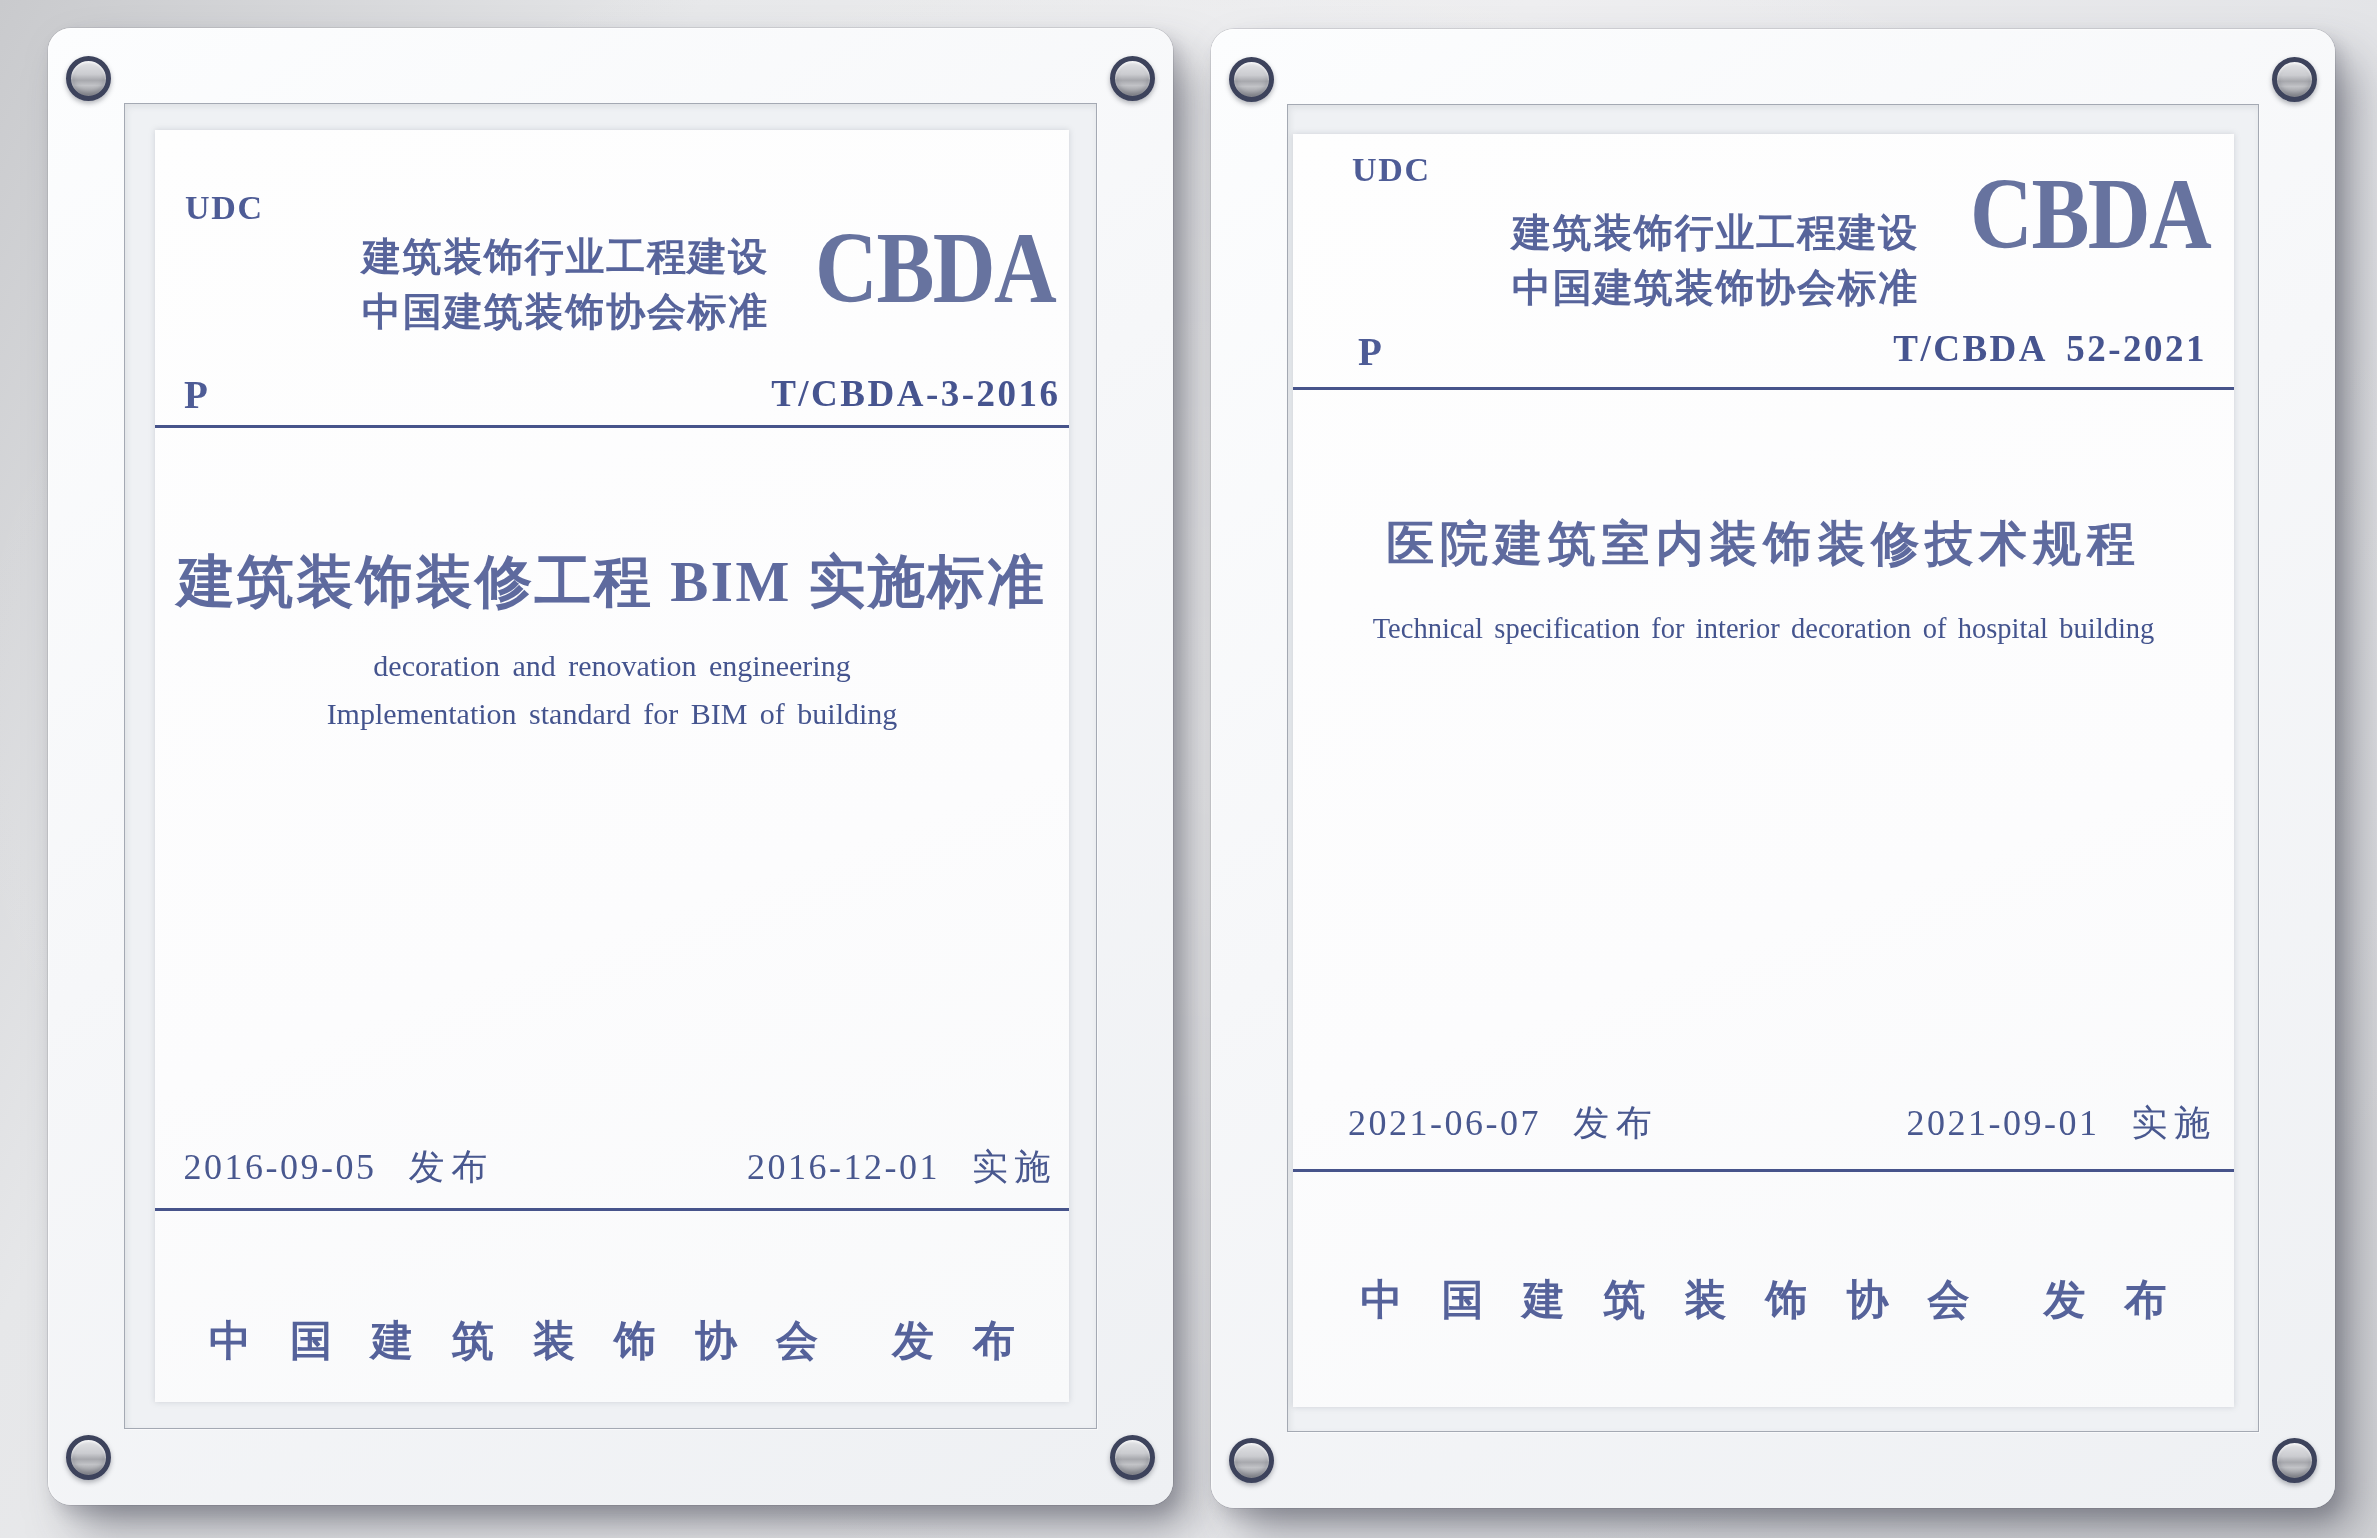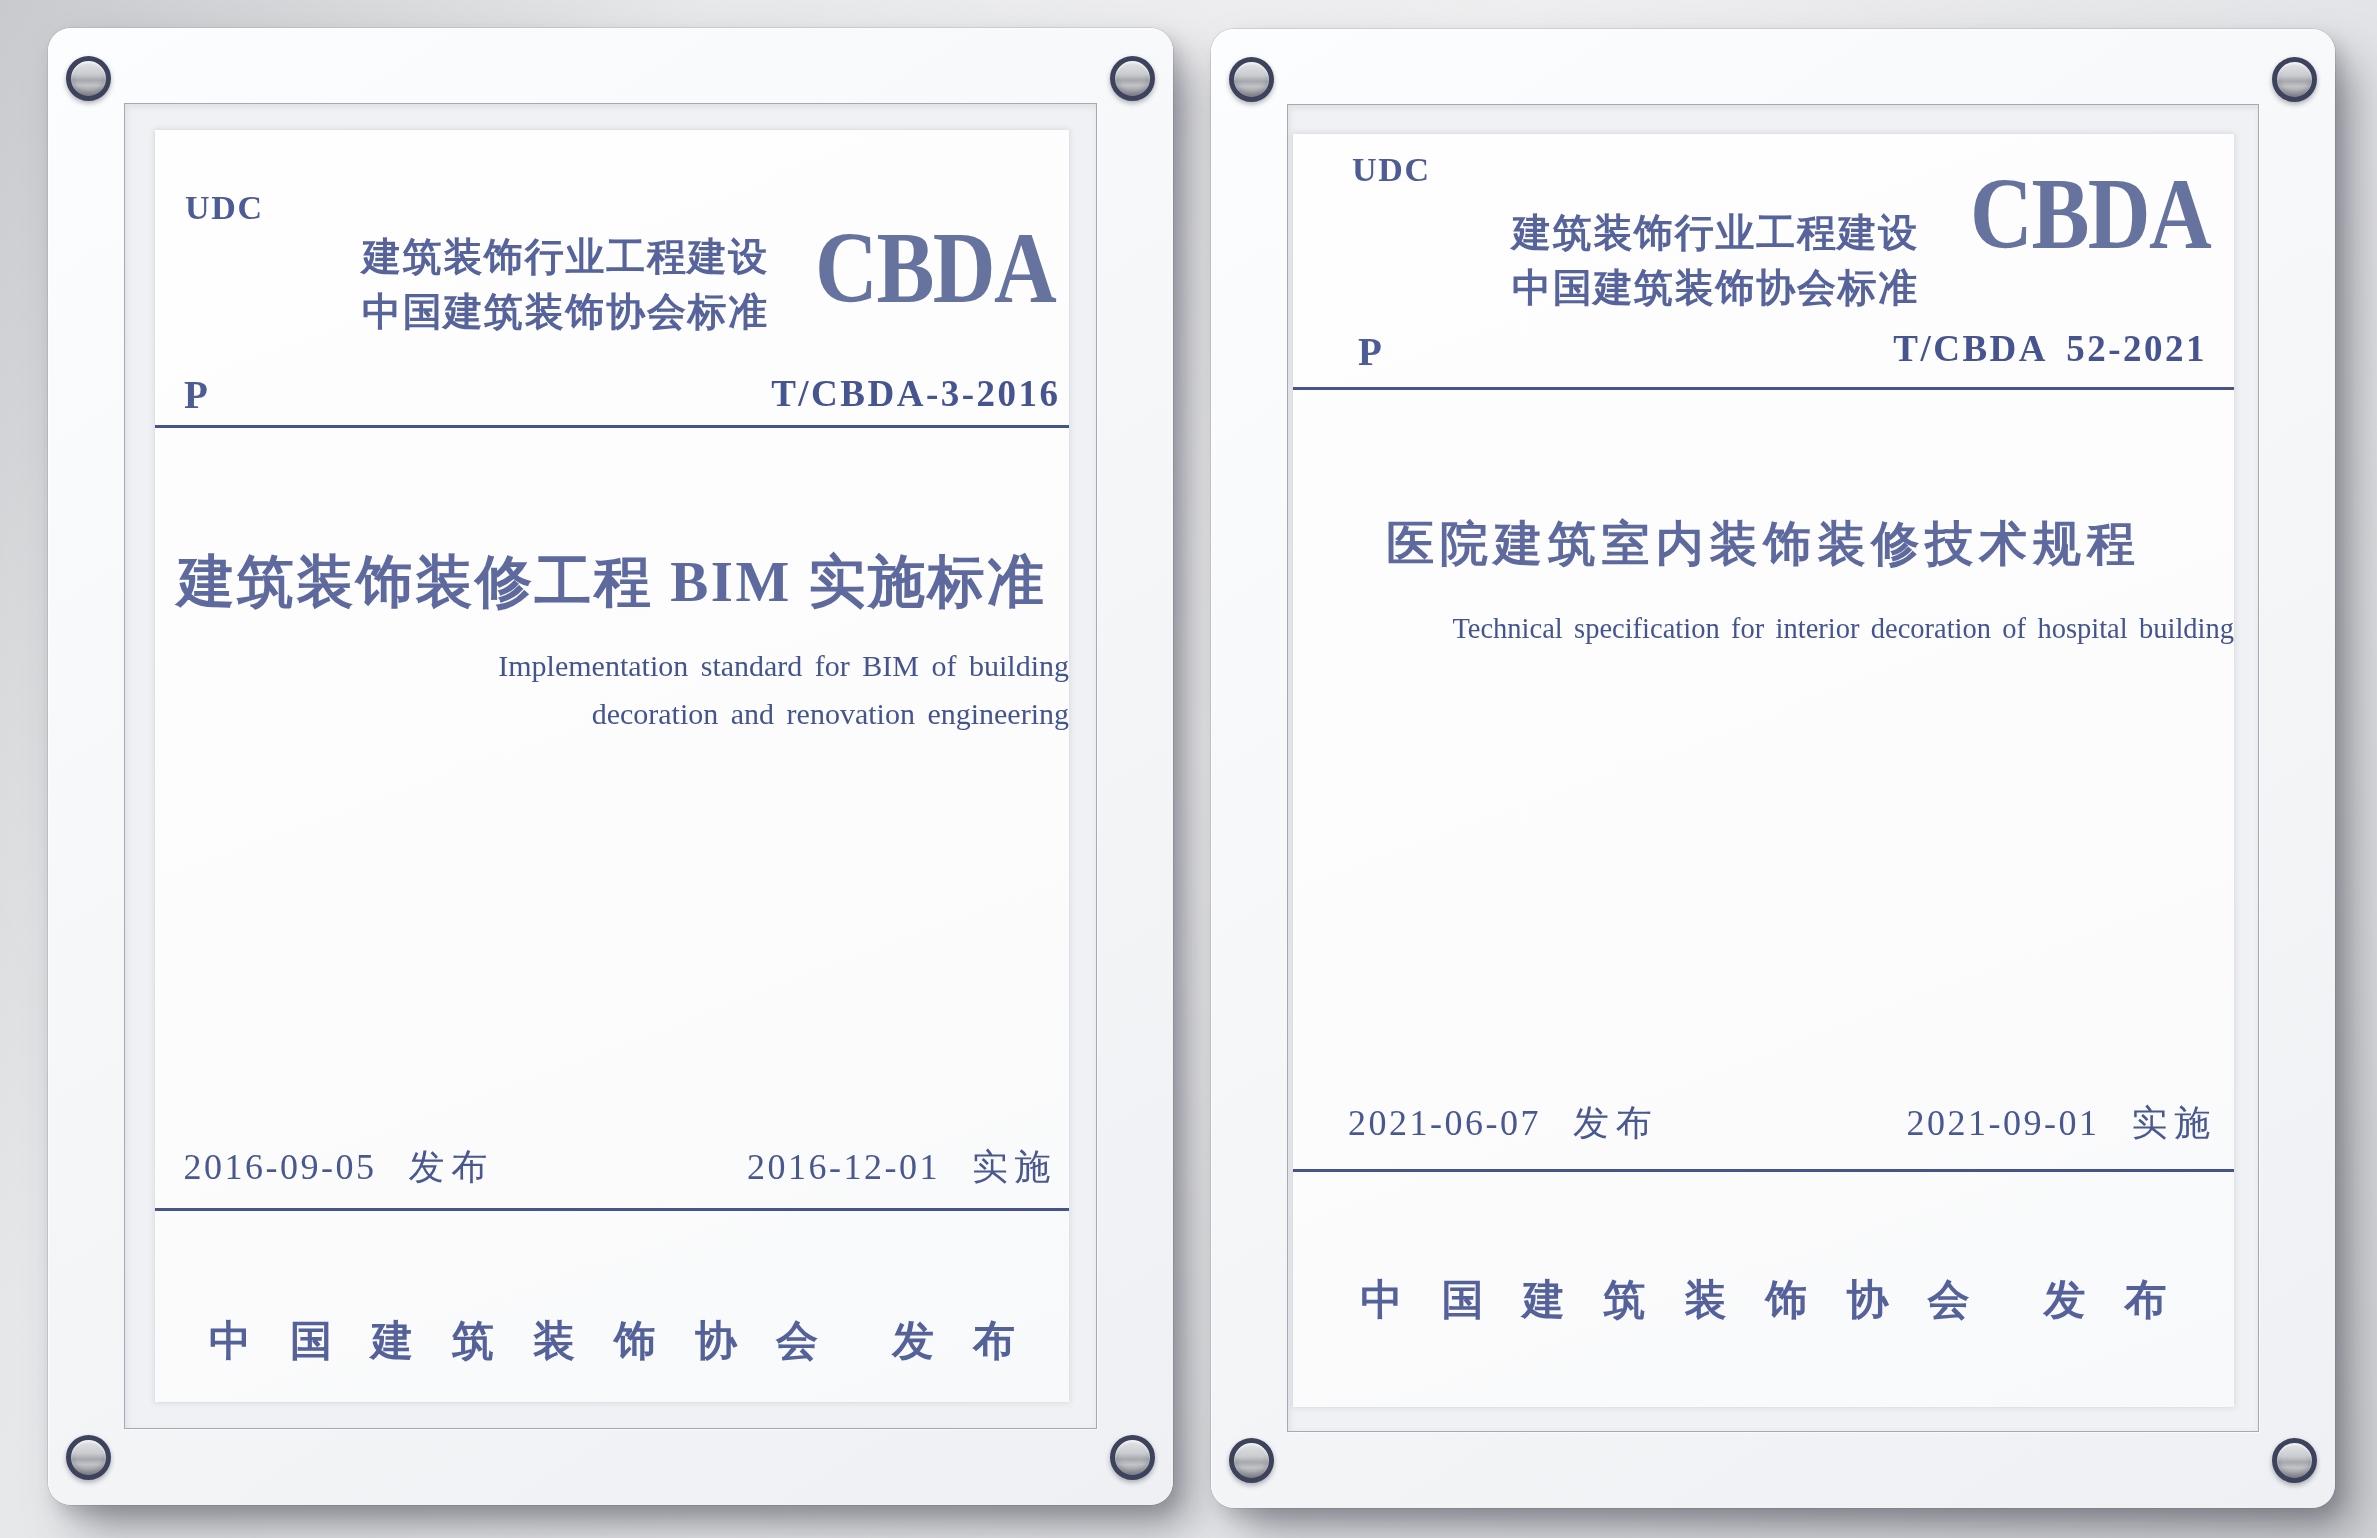--- a/index.html
+++ b/index.html
@@ -52,21 +52,21 @@
   .orgblock{position:absolute;text-align:right;font-weight:bold;font-size:39px;letter-spacing:1.7px;color:#57649b;
             font-family:"Liberation Serif","DejaVu Sans",serif;}
   .orgblock div{white-space:nowrap;}
   .logo{position:absolute;font-weight:bold;font-size:101px;line-height:101px;letter-spacing:-1.7px;color:#67739f;
         transform:scaleX(.86);transform-origin:100% 50%;white-space:nowrap;}
   .pmark{position:absolute;font-weight:bold;font-size:39px;color:#4e5c96;}
   .stdno{position:absolute;font-weight:bold;font-size:37px;letter-spacing:2.5px;color:#46548f;white-space:nowrap;}
   .rule{position:absolute;left:0;right:0;background:#47548b;}
   .title-zh{position:absolute;left:0;right:0;text-align:center;font-weight:bold;color:#5e6a9e;white-space:nowrap;
             font-family:"Liberation Serif","DejaVu Sans",serif;}
-  .title-en{position:absolute;left:0;right:0;text-align:right;color:#44548e;word-spacing:5px;}
+  .title-en{position:absolute;left:0;right:0;text-align:center;color:#44548e;word-spacing:5px;}
   .dates{position:absolute;display:flex;justify-content:space-between;font-weight:normal;font-size:36px;
          letter-spacing:2.5px;color:#49588f;white-space:nowrap;gap:48px;}
   .dates .grp{display:flex;align-items:baseline;}
   .dates .zh{margin-left:32px;letter-spacing:6.7px;font-family:"Liberation Serif","DejaVu Sans",serif;}
   .publisher{position:absolute;left:0;right:0;display:flex;justify-content:center;font-weight:bold;font-size:42px;
              color:#55629a;white-space:nowrap;font-family:"Liberation Serif","DejaVu Sans",serif;}
   .publisher span{letter-spacing:39px;margin-right:-39px;}
   .publisher .verb{margin-left:74px;}
   
   .frame-a .udc{left:30px;top:59px;}
@@ -109,22 +109,22 @@
         <div class="orgblock">
           <div>建筑装饰行业工程建设</div>
           <div>中国建筑装饰协会标准</div>
         </div>
         <div class="logo">CBDA</div>
         <div class="pmark">P</div>
         <div class="stdno">T/CBDA-3-2016</div>
         <div class="rule rule-top"></div>
         <div class="title-zh">建筑装饰装修工程 BIM 实施标准</div>
         <div class="title-en">
+          <div>decoration and renovation engineering</div>
           <div>Implementation standard for BIM of building</div>
-          <div>decoration and renovation engineering</div>
         </div>
         <div class="dates">
           <div class="grp">
             <span>2016-09-05</span>
             <span class="zh">发布</span>
           </div>
           <div class="grp">
             <span>2016-12-01</span>
             <span class="zh">实施</span>
           </div>

